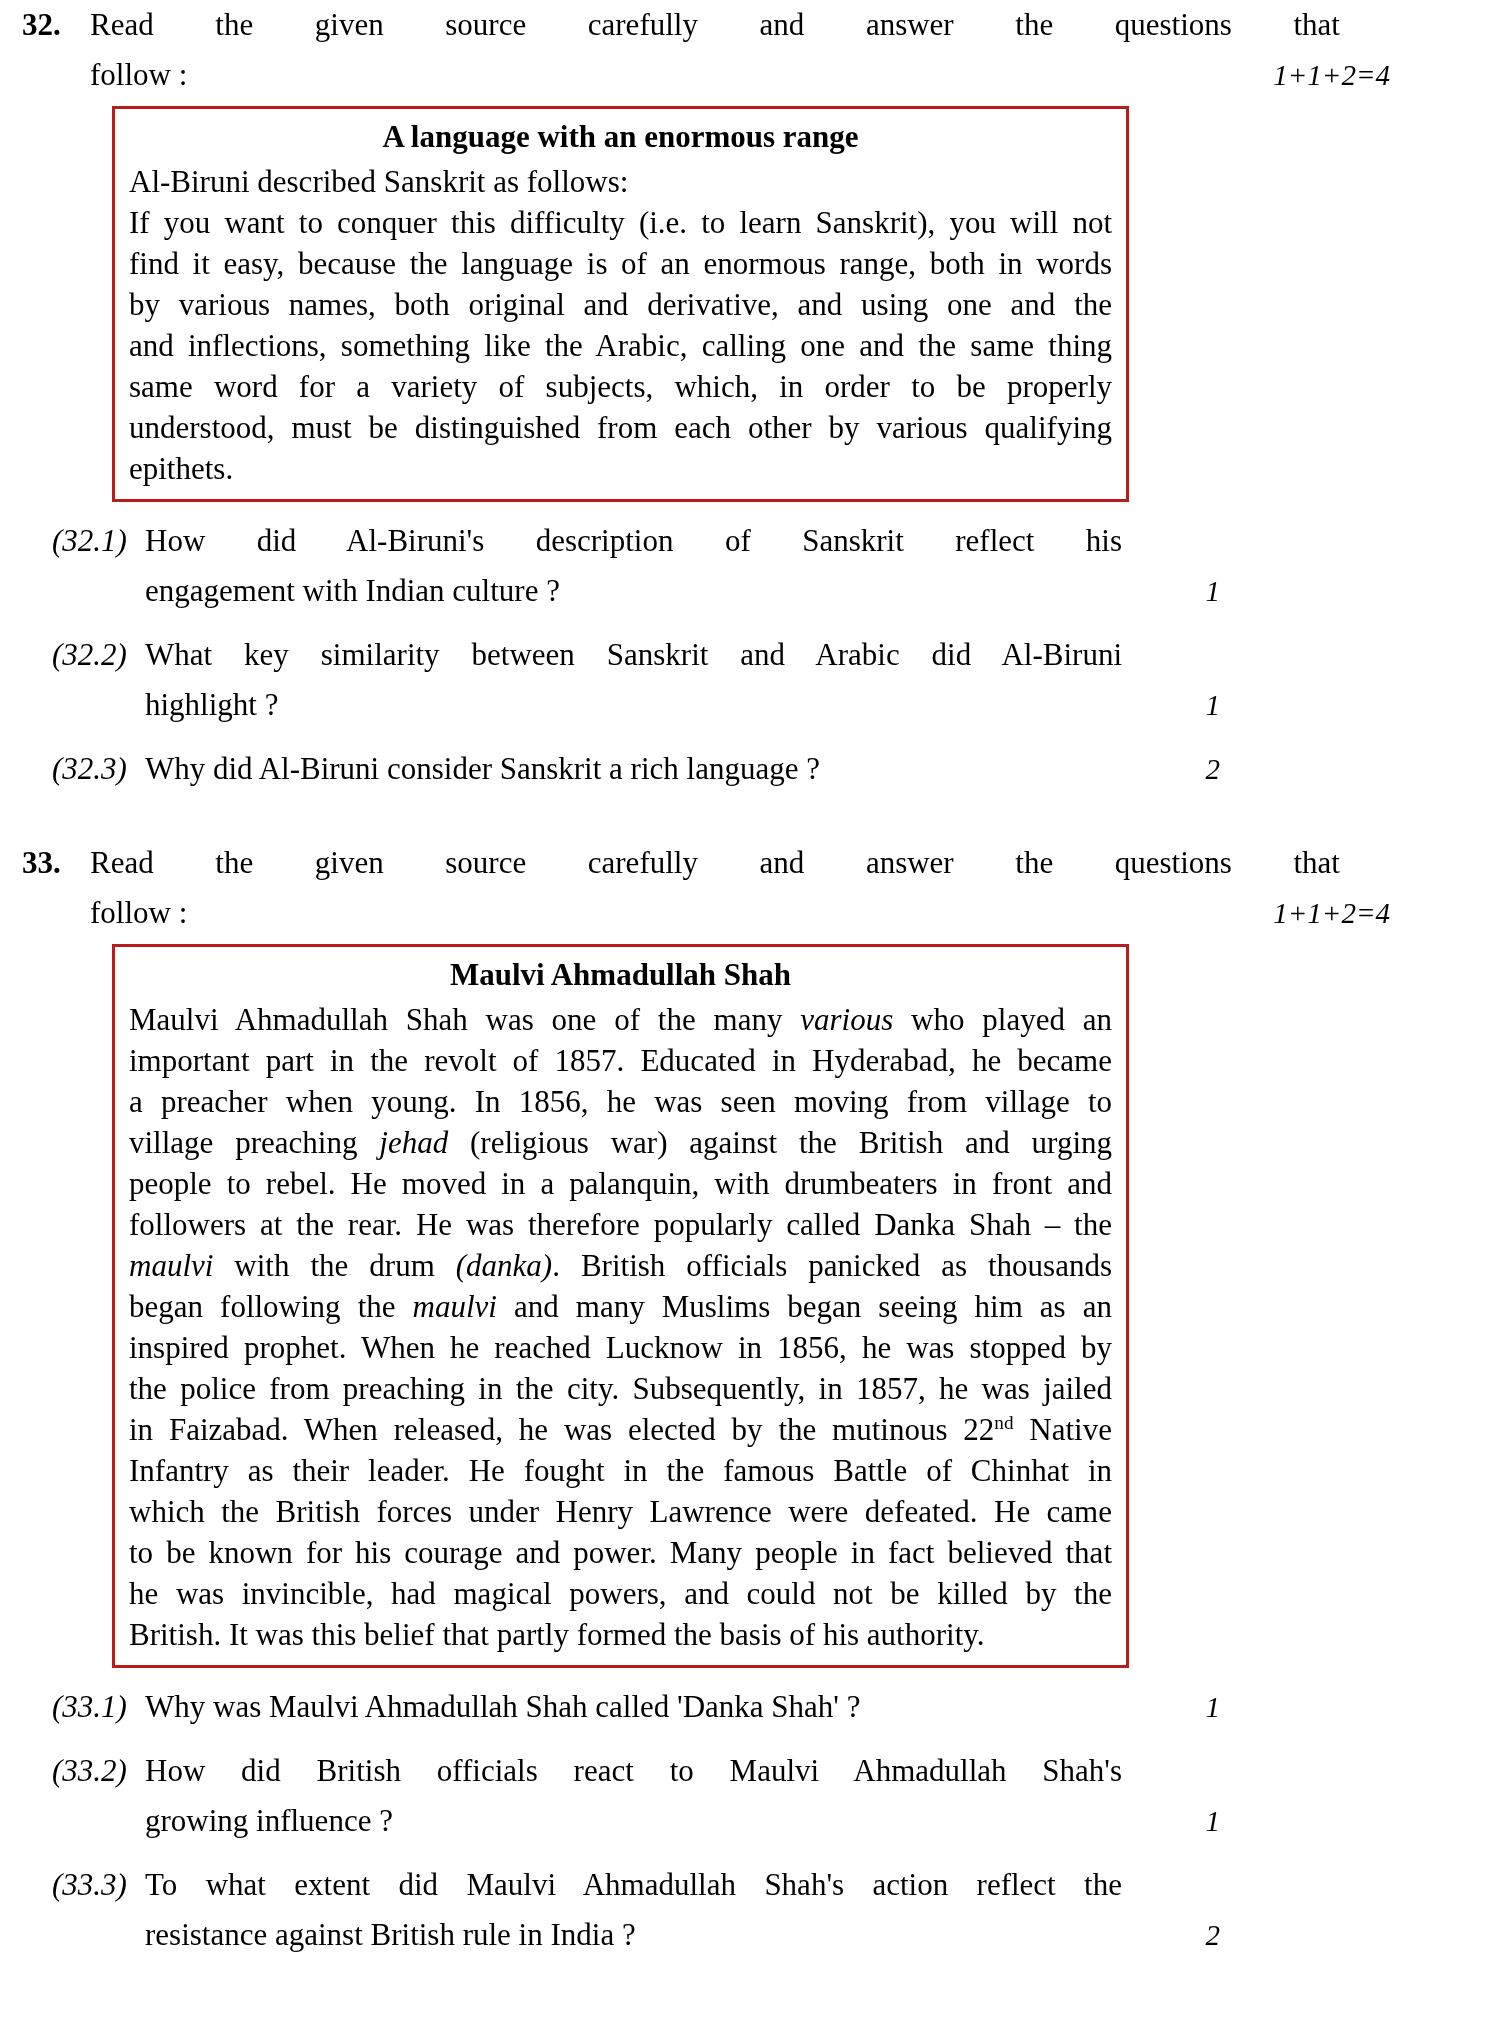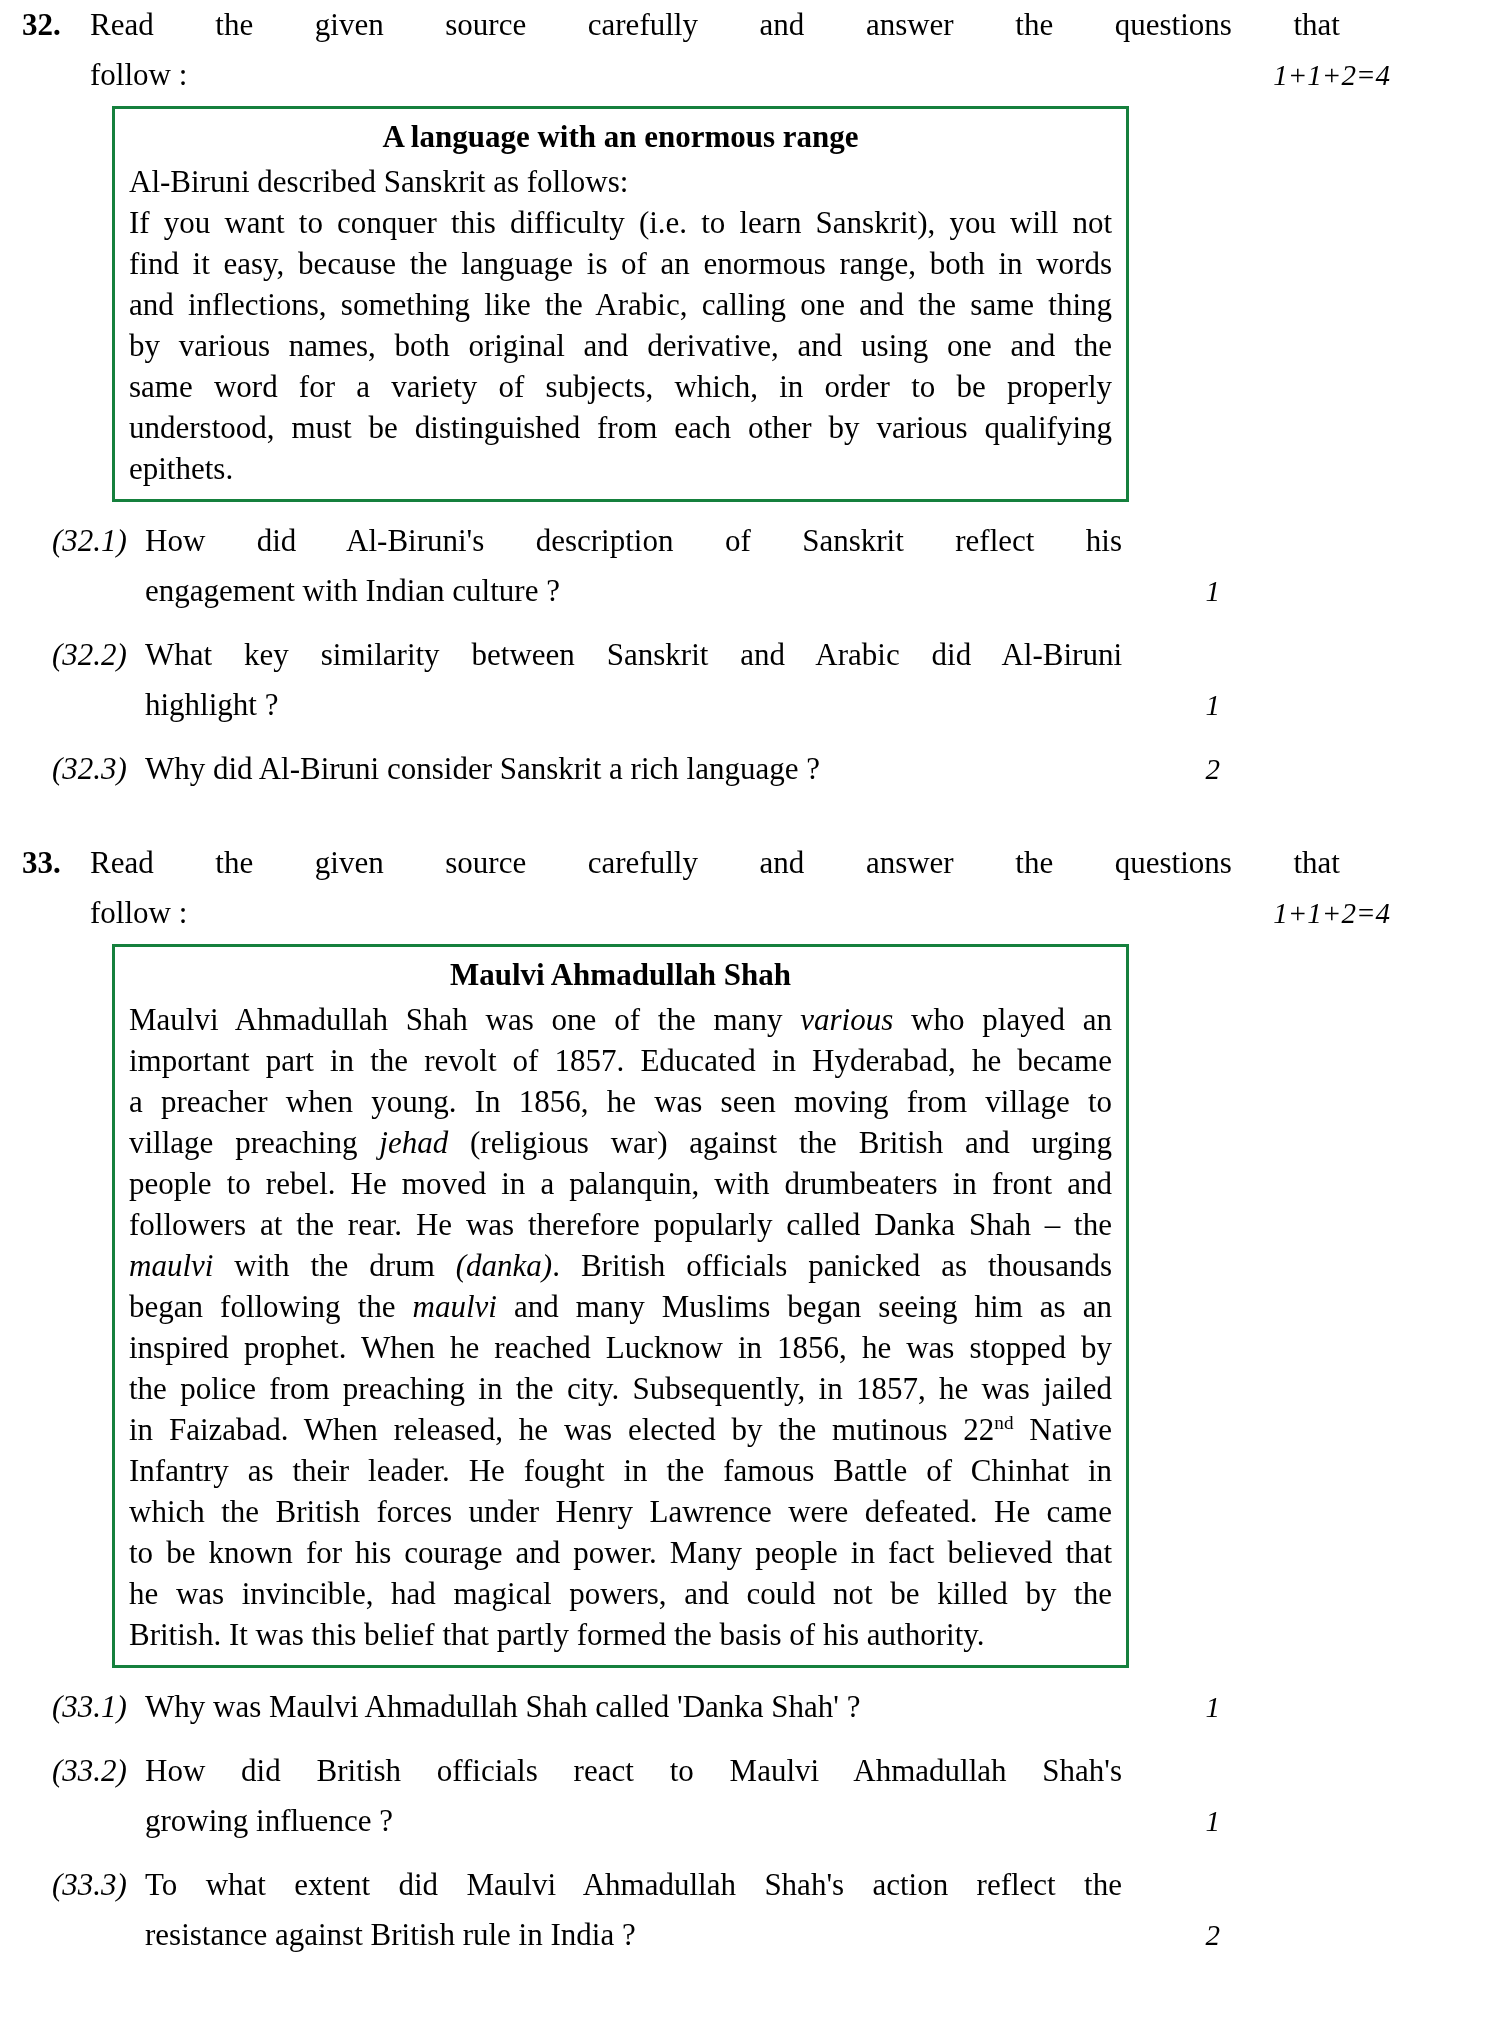--- a/index.html
+++ b/index.html
@@ -64,21 +64,21 @@
     position: absolute;
     right: 0;
     top: 0;
     font-style: italic;
     font-size: 29px;
     white-space: nowrap;
   }
 
   
   .source-box {
-    border: 3px solid #15803d;
+    border: 3px solid #b91c1c;
     margin-left: 112px;
     margin-right: 113px;
     margin-top: 6px;
     padding: 6px 14px 10px 14px;
     box-sizing: border-box;
   }
   .source-title {
     text-align: center;
     font-weight: bold;
     font-size: 31px;
@@ -160,22 +160,22 @@
           <span class="marks-inline">1+1+2=4</span>
         </div>
       </div>
     </div>
 
     <div class="source-box">
       <div class="source-title">A language with an enormous range</div>
       <div class="source-line">Al-Biruni described Sanskrit as follows:</div>
       <div class="jline">If you want to conquer this difficulty (i.e. to learn Sanskrit), you will not</div>
       <div class="jline">find it easy, because the language is of an enormous range, both in words</div>
+      <div class="jline">by various names, both original and derivative, and using one and the</div>
       <div class="jline">and inflections, something like the Arabic, calling one and the same thing</div>
-      <div class="jline">by various names, both original and derivative, and using one and the</div>
       <div class="jline">same word for a variety of subjects, which, in order to be properly</div>
       <div class="jline">understood, must be distinguished from each other by various qualifying</div>
       <div class="jline last">epithets.</div>
     </div>
 
     <div class="subq-list">
       <div class="subq">
         <div class="subq-num">(32.1)</div>
         <div class="subq-body">
           <div class="subq-line just">How did Al-Biruni's description of Sanskrit reflect his</div>

